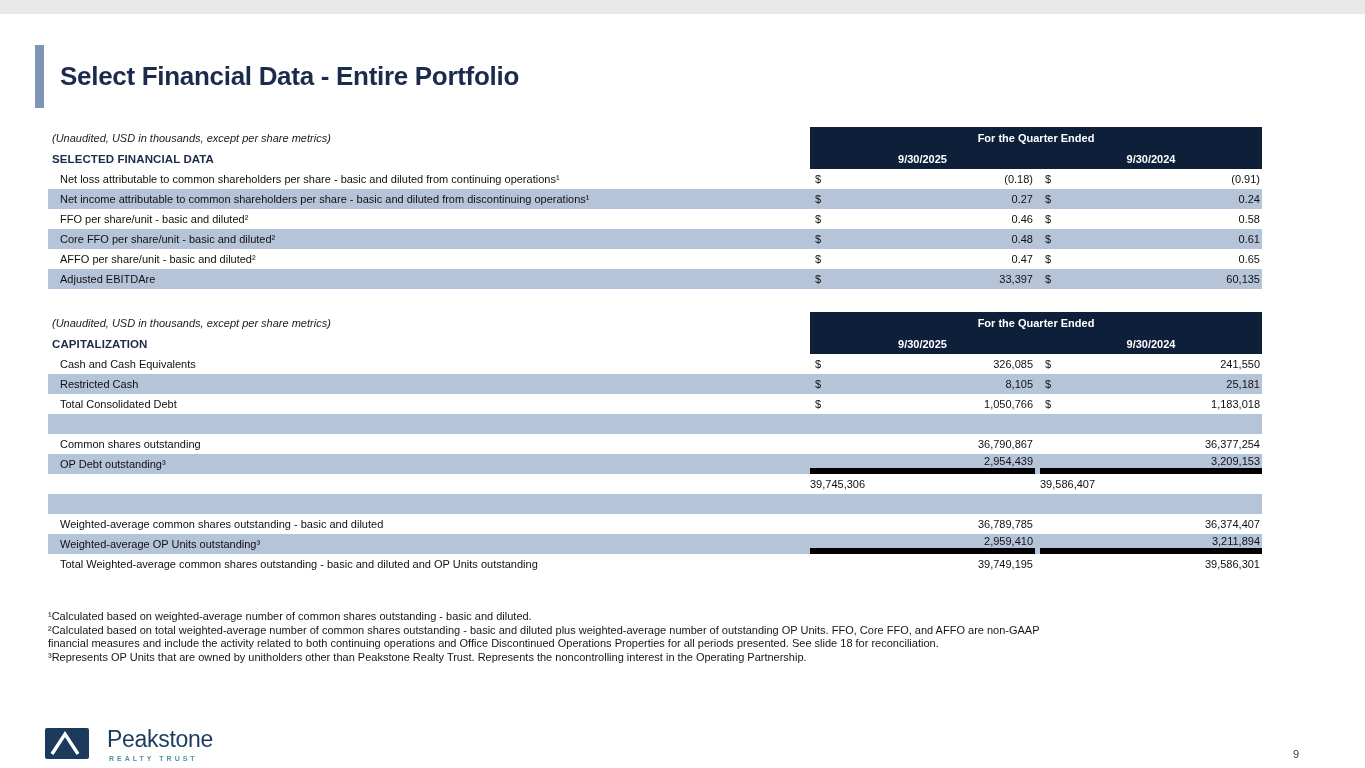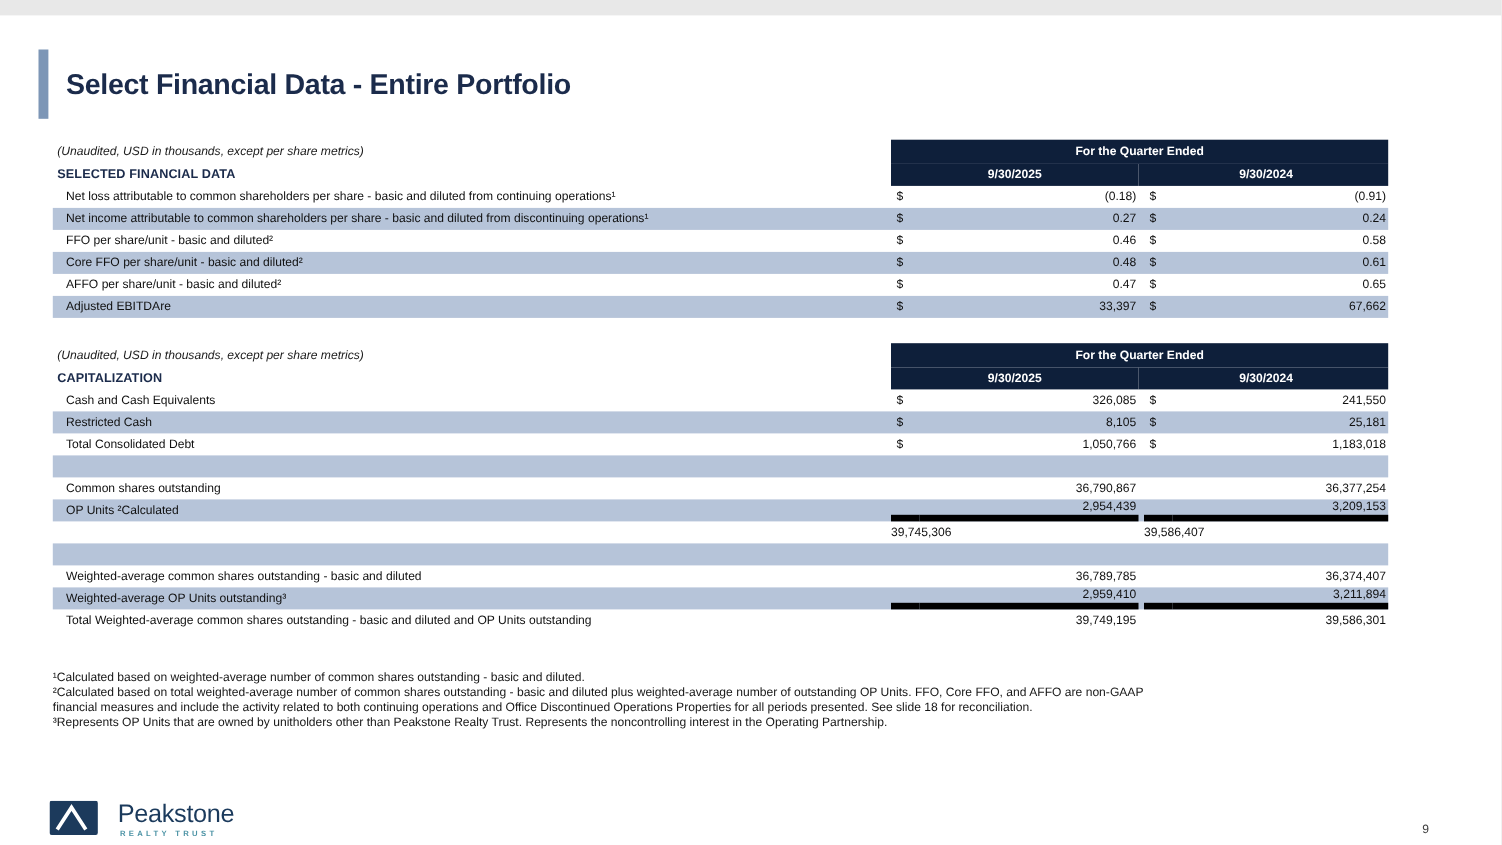--- a/index.html
+++ b/index.html
@@ -125,21 +125,21 @@
           <div class="c-gap"></div>
           <div class="c-dollar">$</div>
           <div class="c-val">0.65</div>
         </div>
         <div class="t-row striped">
           <div class="c-label">Adjusted EBITDAre</div>
           <div class="c-dollar">$</div>
           <div class="c-val">33,397</div>
           <div class="c-gap"></div>
           <div class="c-dollar">$</div>
-          <div class="c-val">67,662</div>
+          <div class="c-val">60,135</div>
         </div>
       </div>
   </div>
 
   <div class="fin-table t2">
     <div class="thead1">
       <div class="note">(Unaudited, USD in thousands, except per share metrics)</div>
       <div class="qtr">For the Quarter Ended</div>
     </div>
     <div class="thead2">
@@ -183,21 +183,21 @@
         </div>
         <div class="t-row">
           <div class="c-label">Common shares outstanding</div>
           <div class="c-dollar"></div>
           <div class="c-val">36,790,867</div>
           <div class="c-gap"></div>
           <div class="c-dollar"></div>
           <div class="c-val">36,377,254</div>
         </div>
         <div class="t-row striped uline">
-          <div class="c-label">OP Units ²Calculated</div>
+          <div class="c-label">OP Debt outstanding³</div>
           <div class="c-dollar"></div>
           <div class="c-val">2,954,439</div>
           <div class="c-gap"></div>
           <div class="c-dollar"></div>
           <div class="c-val">3,209,153</div>
         </div>
         <div class="t-row">
           <div class="c-dollar"></div>
           <div class="c-val">39,745,306</div>
           <div class="c-gap"></div>

